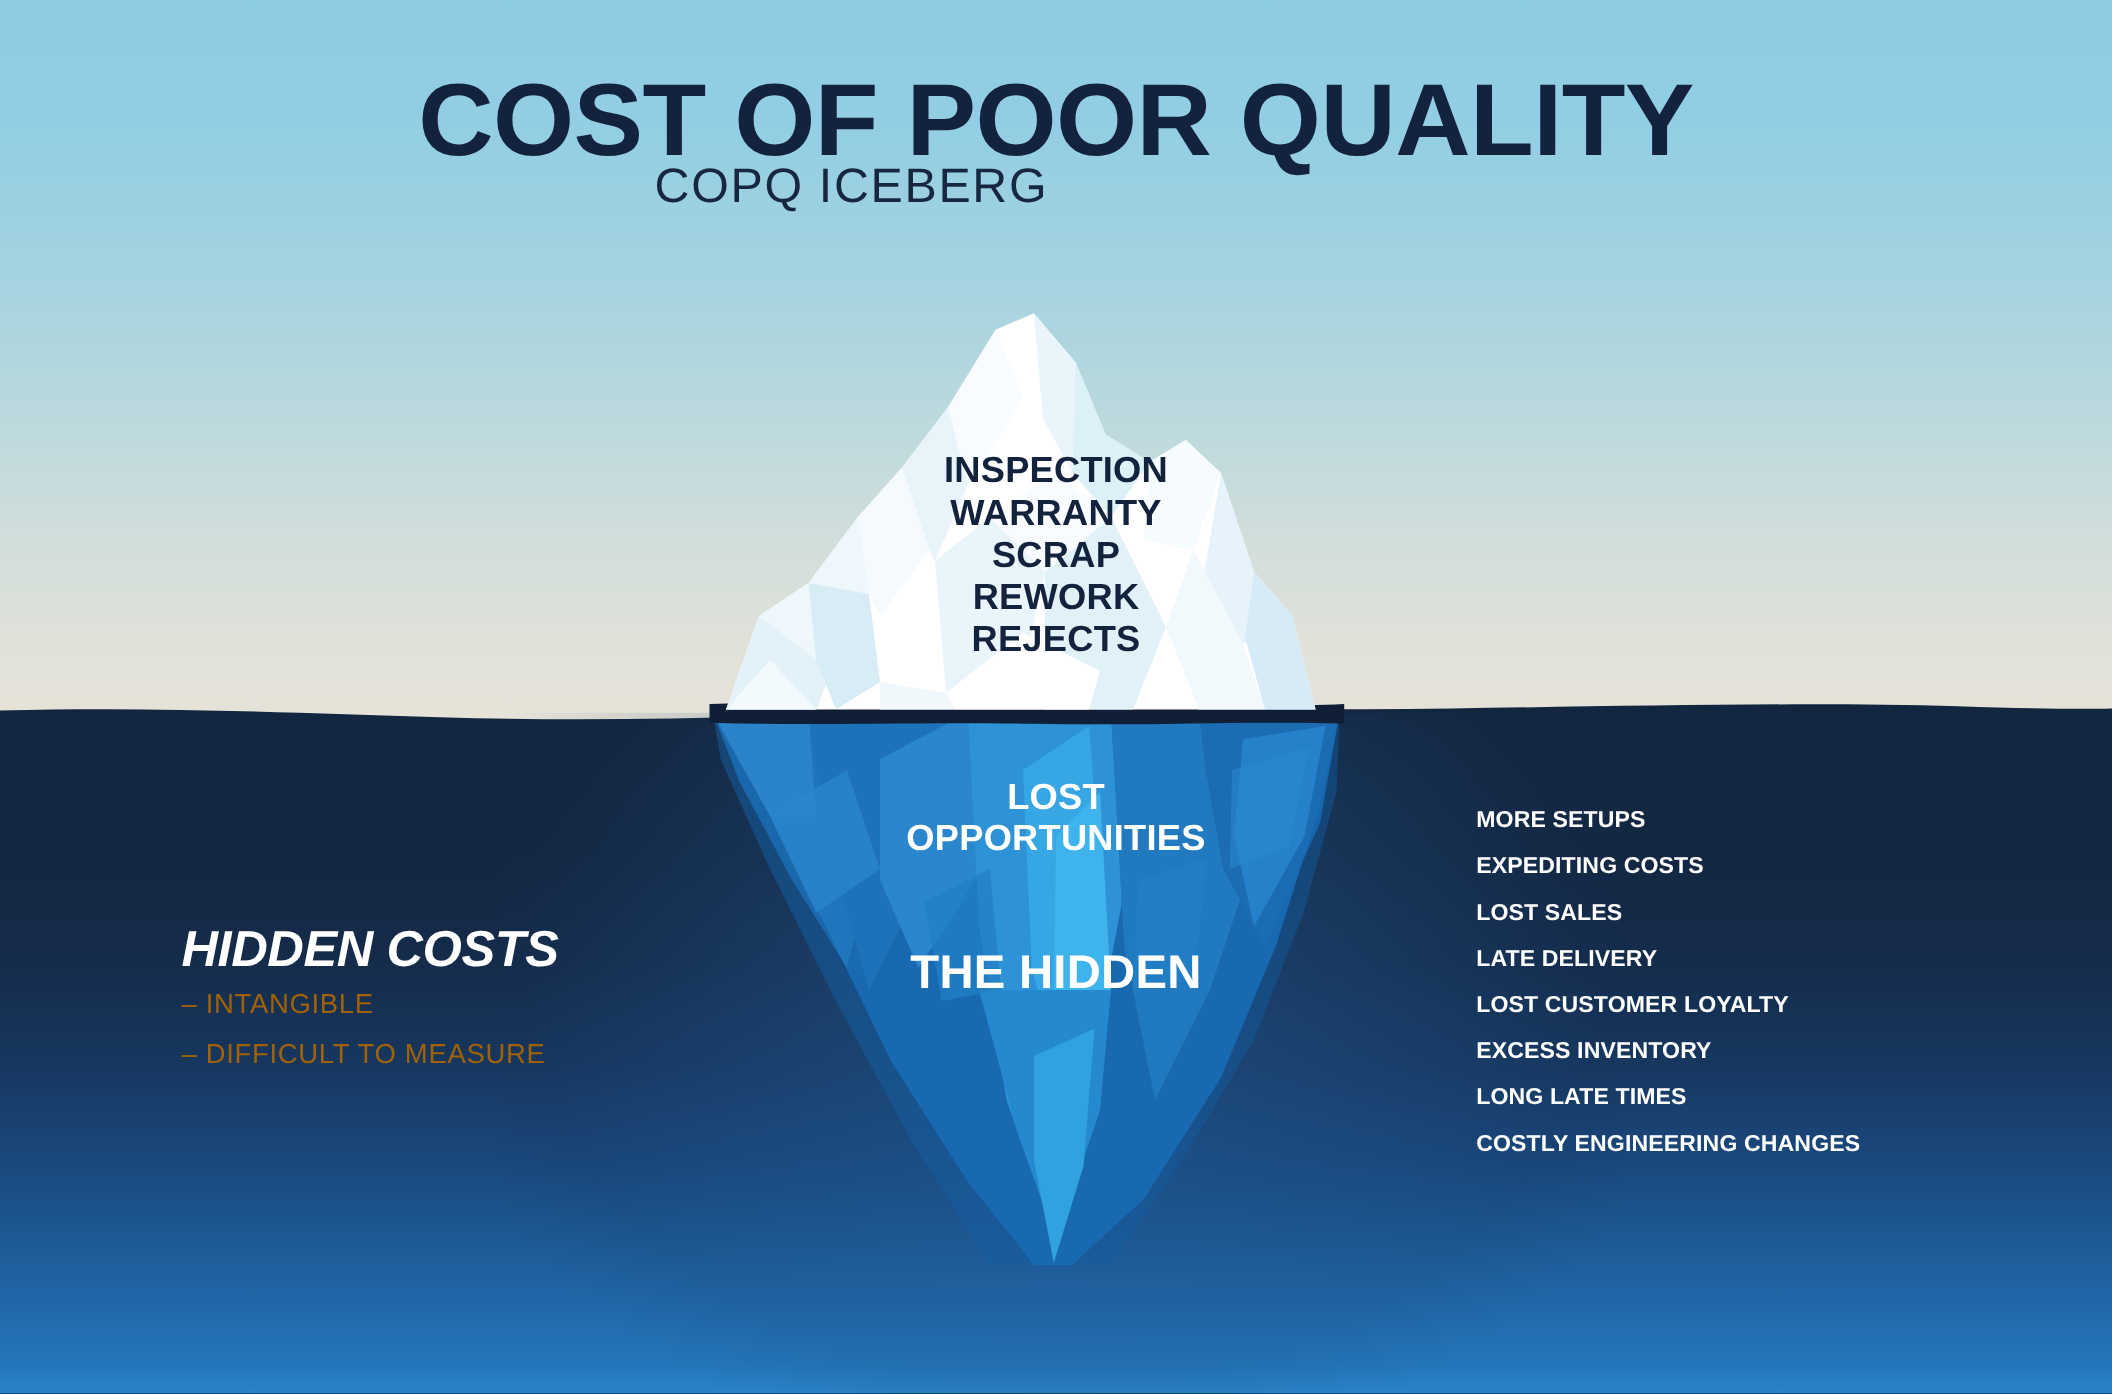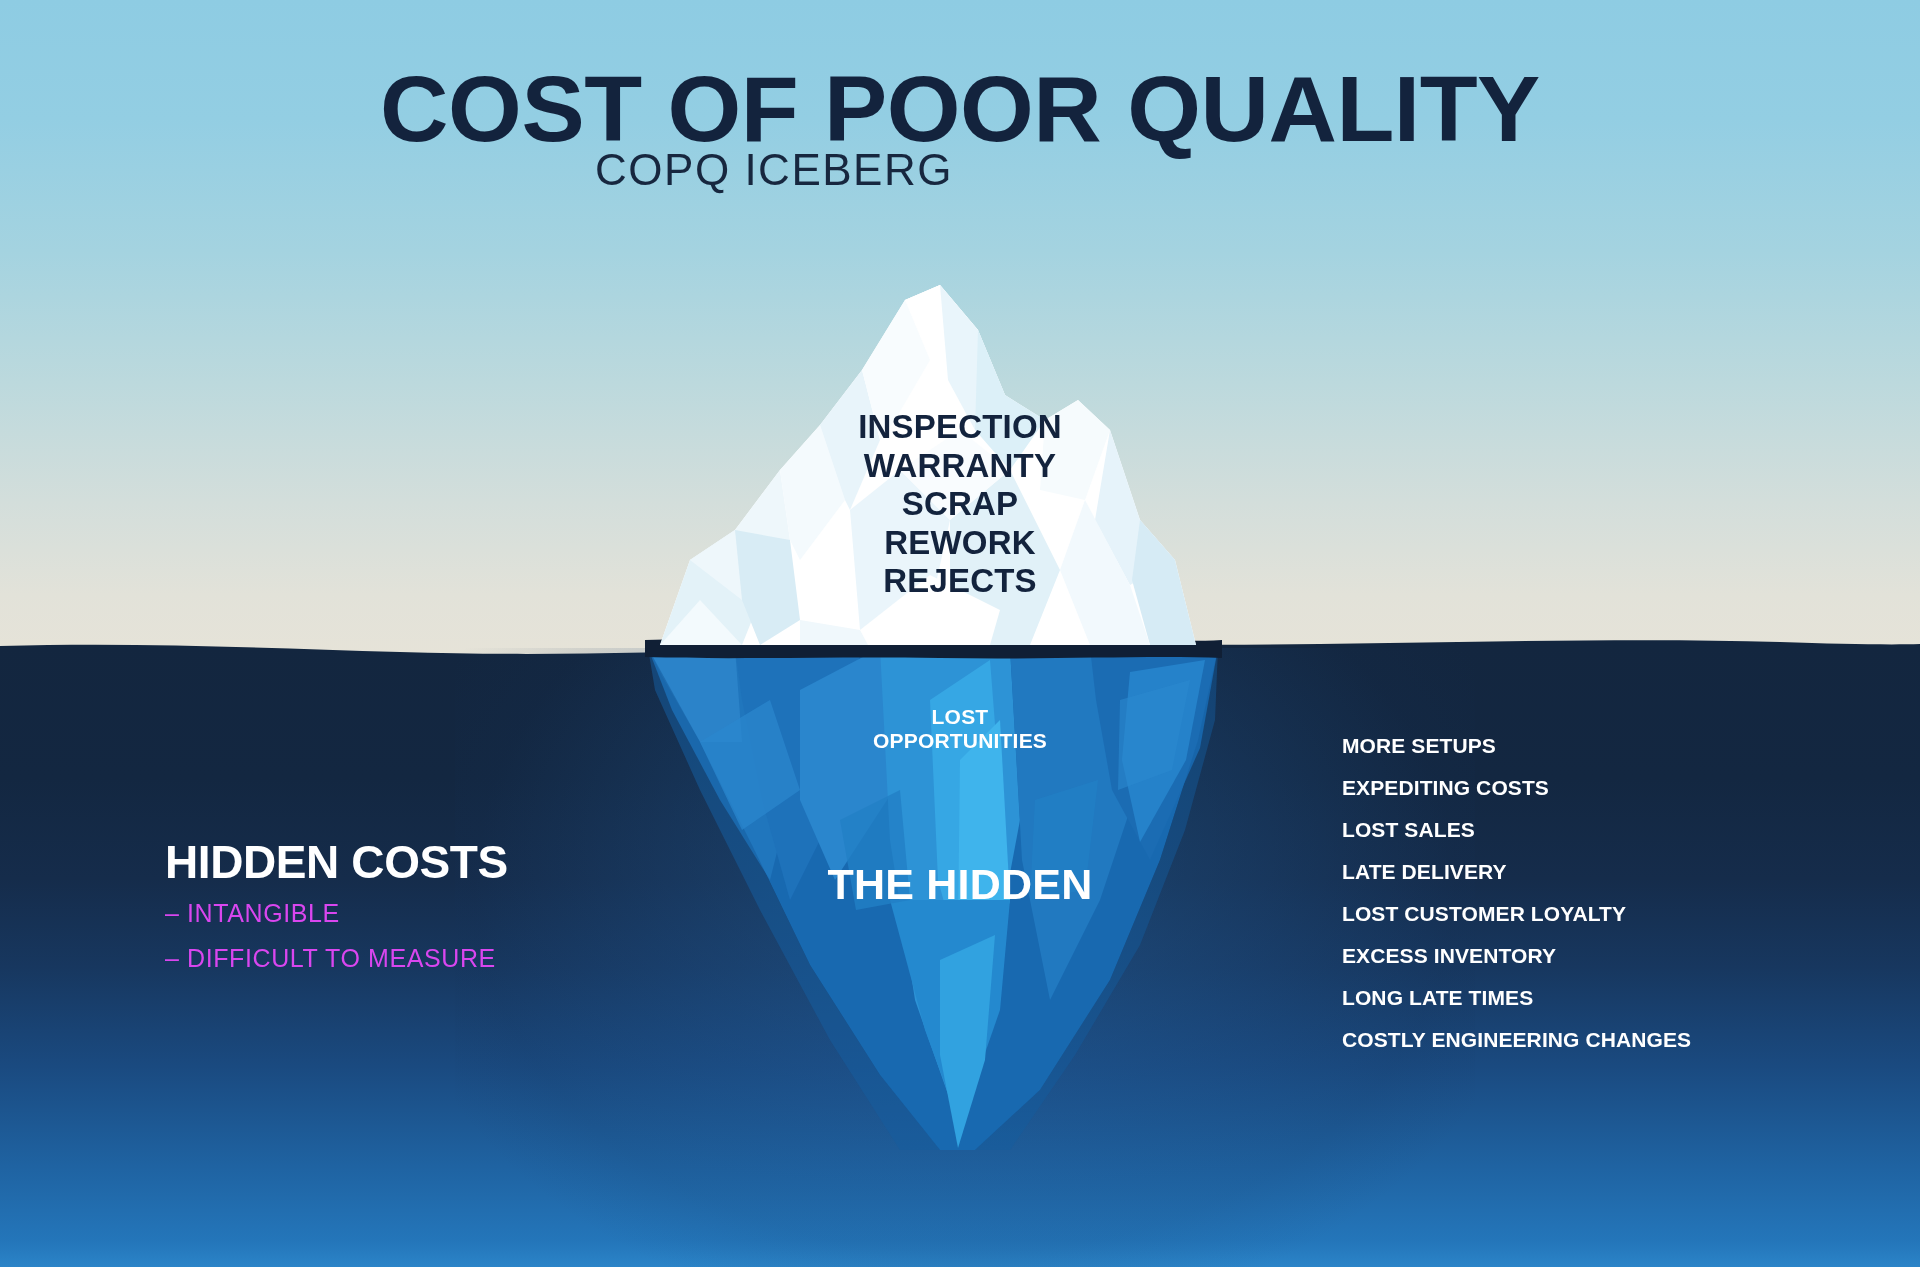--- a/index.html
+++ b/index.html
@@ -52,42 +52,42 @@
     font-weight:400;font-size:44px;line-height:1.0;
     letter-spacing:1.5px;color:#17273f;white-space:nowrap;
   }
 
   .lblock{position:absolute;}
   .lhead{
     font-weight:bold;font-size:46px;line-height:1.08;
     letter-spacing:-0.4px;
   }
   .lhead.dark{color:#13233d;}
-  .lhead.light{color:#ffffff;}
+  .lhead.light{color:#ffffff;font-style:italic;}
   .lbullets{margin-top:13px;}
   .lbul{
     font-weight:400;font-size:25px;line-height:1.0;letter-spacing:0.6px;
     margin-bottom:20px;
   }
   .lbul.dark{color:#1b2c44;}
-  .lbul.light{color:#d946ef;}
+  .lbul.light{color:#a16207;}
 
   
   .bergtop{
     position:absolute;left:560px;top:408px;width:800px;text-align:center;
   }
   .bergtop div{
     font-weight:bold;font-size:33px;line-height:1.17;
     letter-spacing:0.2px;color:#13233d;
   }
   .bergmid{
     position:absolute;left:560px;top:705px;width:800px;text-align:center;
   }
   .bergmid div{
-    font-weight:bold;font-size:21px;line-height:1.16;
+    font-weight:bold;font-size:33px;line-height:1.16;
     letter-spacing:0.2px;color:#ffffff;
   }
   .berglow{
     position:absolute;left:560px;top:860px;width:800px;text-align:center;
   }
   .berglow div{
     font-weight:bold;font-size:43px;line-height:1.16;
     letter-spacing:0.2px;color:#ffffff;
   }
 

